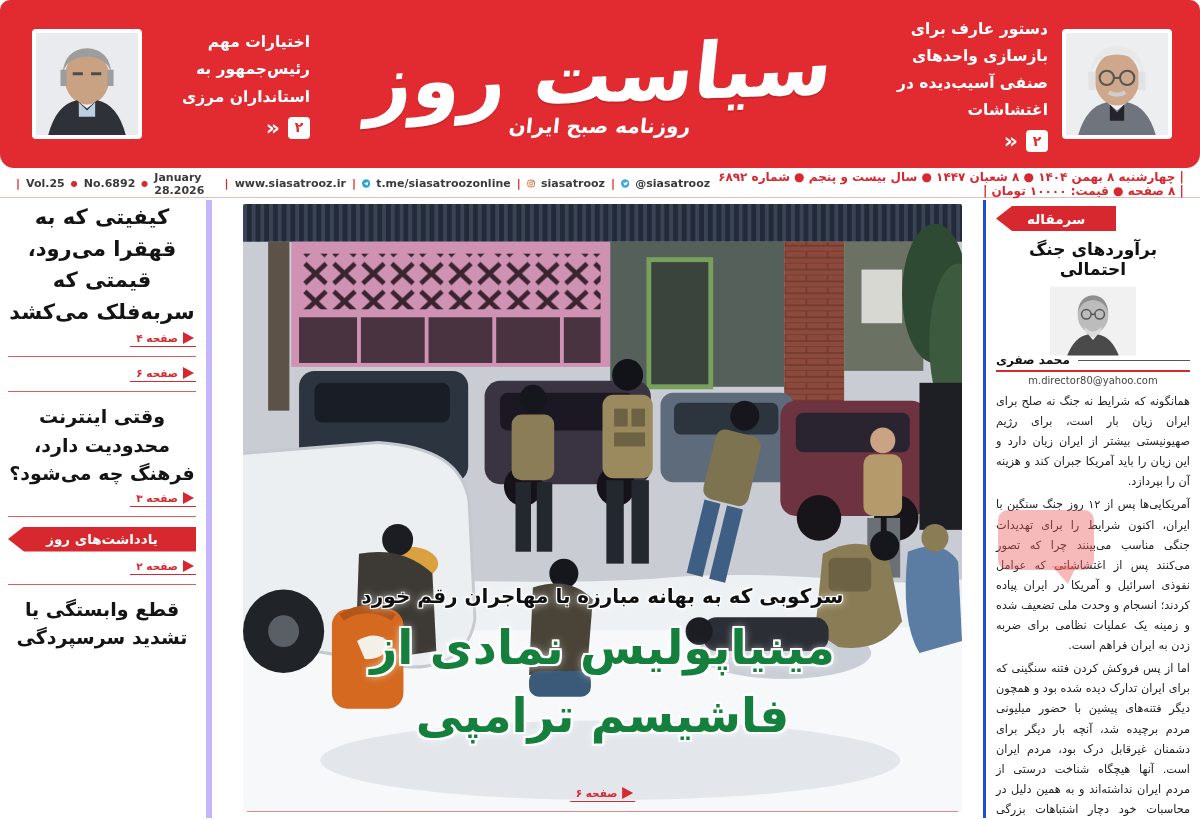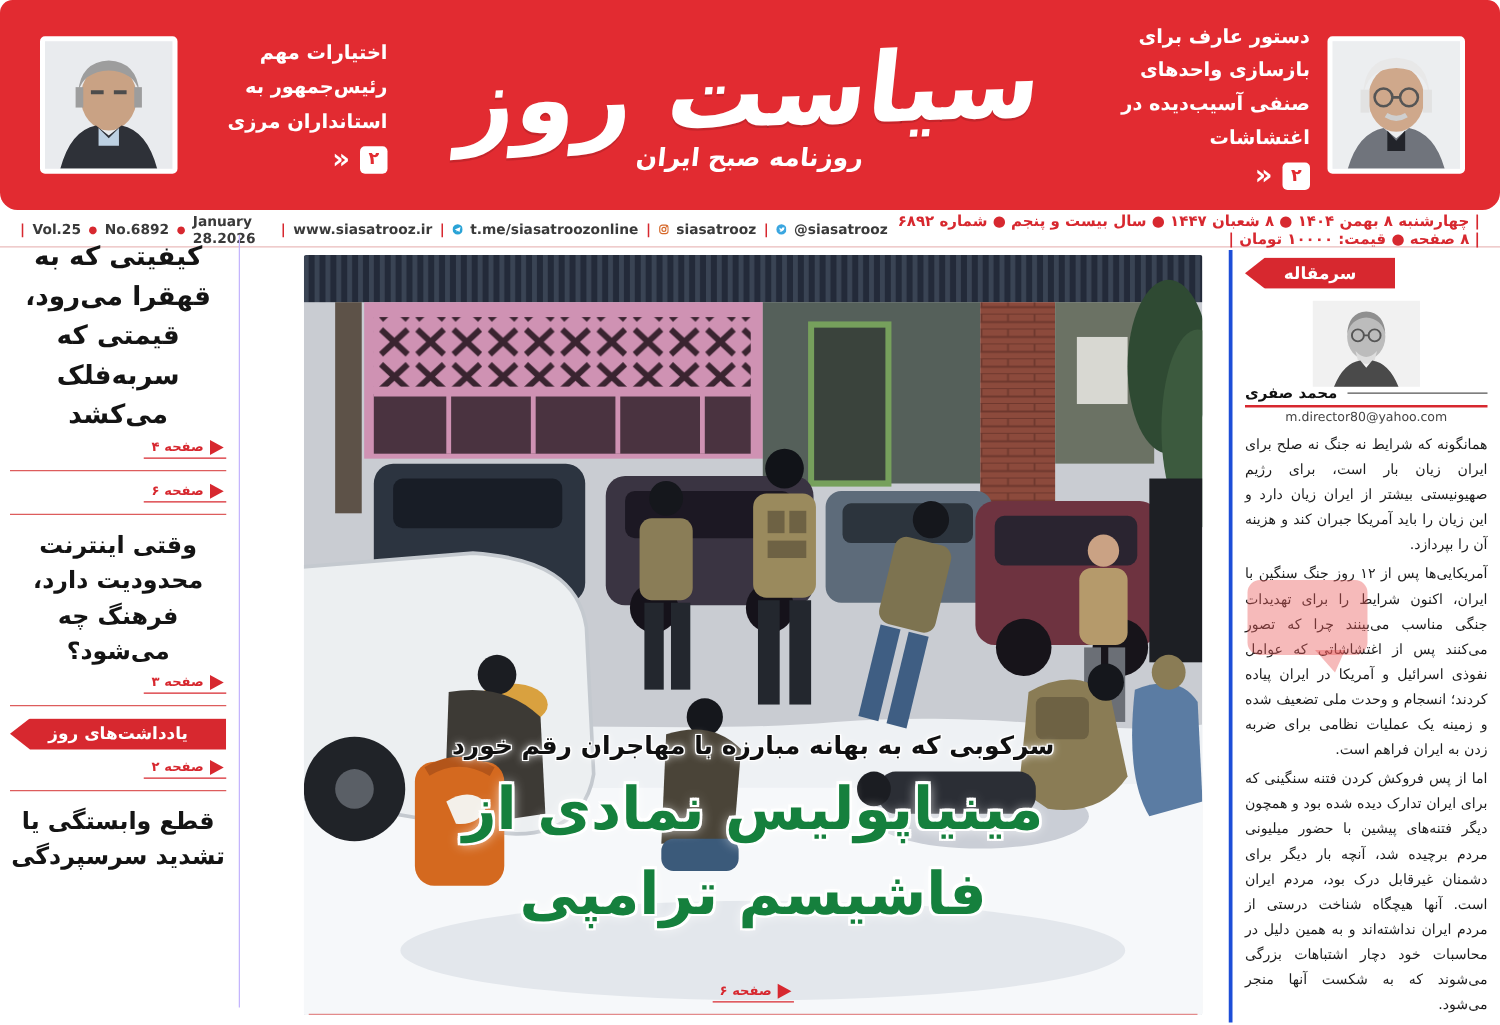--- a/index.html
+++ b/index.html
@@ -20,21 +20,21 @@
 
   
   .dateline{position:absolute;left:0;top:170px;width:1200px;height:28px;display:flex;align-items:center;justify-content:space-between;padding:0 16px;box-sizing:border-box;border-bottom:1px solid #eabcbc;}
   .dateline-en{display:flex;align-items:center;gap:6px;font-size:11px;color:#3a3a3a;font-weight:bold;}
   .dateline-en .pipe{color:#d7282f;font-weight:bold;}
   .dateline-en .dot{color:#d7282f;font-size:8px;}
   .soc-icon{width:13px;height:13px;display:inline-block;vertical-align:middle;}
   .dateline-fa{direction:rtl;font-size:12px;color:#d7282f;font-weight:bold;}
 
   
-  .leftcol{position:absolute;left:0;top:188px;width:192px;height:618px;box-sizing:border-box;padding:2px 10px 0 8px;border-right:1px solid #c4b5fd;direction:rtl;}
+  .leftcol{position:absolute;left:0;top:200px;width:212px;height:618px;box-sizing:border-box;padding:2px 10px 0 8px;border-right:6px solid #c4b5fd;direction:rtl;}
   .rightcol{position:absolute;right:0;top:200px;width:217px;height:618px;box-sizing:border-box;padding:2px 10px 0 10px;border-left:3px solid #1d4ed8;direction:rtl;overflow:hidden;}
 
   .headline{font-weight:bold;color:#141414;text-align:center;line-height:1.5;}
   .h-big{font-size:21px;}
   .h-mid{font-size:19px;}
   .marker{display:flex;align-items:center;gap:5px;width:fit-content;color:#d7282f;font-size:10.5px;font-weight:bold;border-bottom:1.5px solid #d7282f;padding:0 2px 2px 6px;margin-top:4px;direction:rtl;}
   .marker .tri{width:0;height:0;border-top:6px solid transparent;border-bottom:6px solid transparent;border-left:11px solid #d7282f;}
   .sep{border:none;border-top:1.2px solid #dd5d5d;margin:9px 0 10px 0;}
 
   .ribbon{height:25px;background:#d7282f;color:#fff;font-size:13.5px;font-weight:bold;display:flex;align-items:center;justify-content:center;clip-path:polygon(16px 0,100% 0,100% 100%,16px 100%,0 50%);margin:4px 0 8px 0;direction:rtl;}
@@ -320,20 +320,21 @@
       <div class="center-marker marker">
         <span class="tri"></span>
         <span>صفحه ۶</span>
       </div>
       <div class="center-rule"></div>
     </div>
   </div>
 
   <div class="rightcol">
     <div class="ribbon" style="width:62%;margin-right:auto;margin-left:0;">سرمقاله</div>
+    <div class="ed-title">برآوردهای جنگ احتمالی</div>
 
     <div class="author">
       <svg viewBox="0 0 90 72">
         <rect width="90" height="72" fill="#f1f1f1"></rect>
         <ellipse cx="45" cy="30" rx="16" ry="19" fill="#bcbcbc"></ellipse>
         <path d="M29 28 Q30 10 45 9 Q60 10 61 28 Q58 15 45 14 Q32 15 29 28Z" fill="#8f8f8f"></path>
         <circle cx="38" cy="29" r="5" fill="none" stroke="#555" stroke-width="1.6"></circle>
         <circle cx="52" cy="29" r="5" fill="none" stroke="#555" stroke-width="1.6"></circle>
         <path d="M43 29 h4" stroke="#555" stroke-width="1.6"></path>
         <path d="M36 42 Q45 52 54 42 L52 50 Q45 56 38 50 Z" fill="#dddddd"></path>

